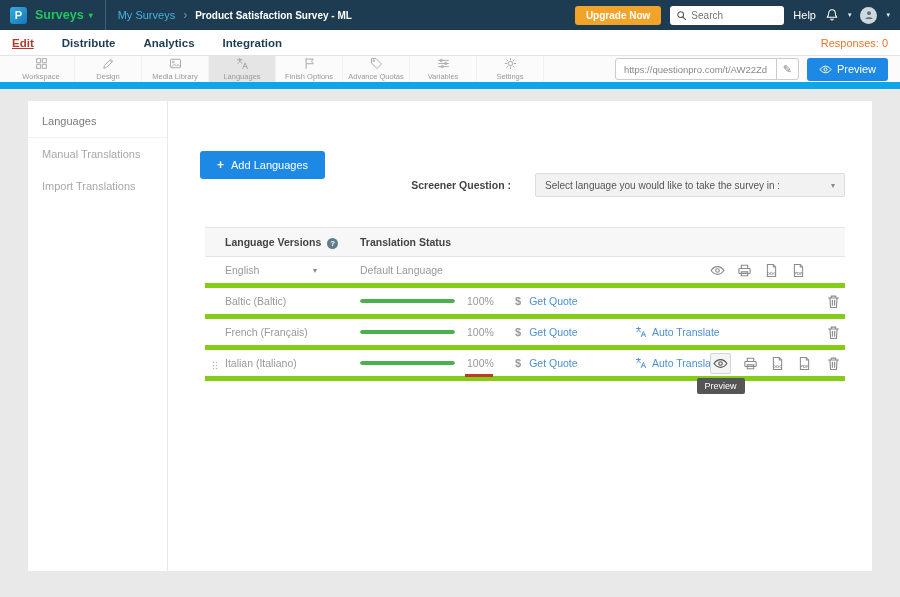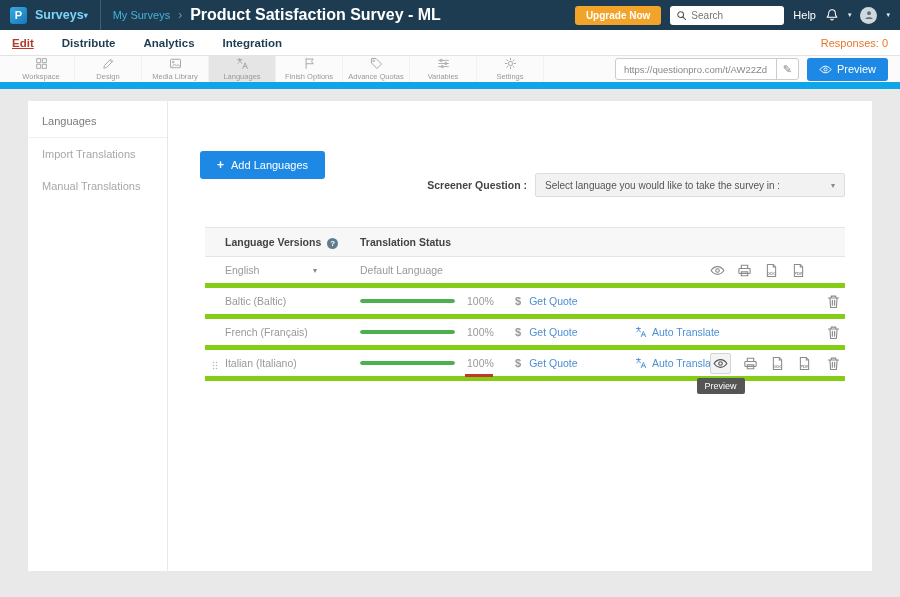--- a/index.html
+++ b/index.html
@@ -3,26 +3,26 @@
 <meta charset="utf-8">
 <style>
   * { box-sizing: border-box; margin: 0; padding: 0; }
   body { font-family: "Liberation Sans", sans-serif; background:#d8d8d8; }
   .screen { width:900px; height:597px; position:relative; background:#e9e9e9; overflow:hidden; }
 
   
   .topbar { height:30px; background:#1d3c52; display:flex; align-items:center; padding:0 10px; }
   .logo { width:17px; height:17px; border-radius:3px; background:linear-gradient(135deg,#38abe3,#1479b8);
           color:#fff; font-size:11px; font-weight:bold; display:flex; align-items:center; justify-content:center; margin-right:8px; cursor:pointer; }
-  .brand { color:#7dd3fc; font-size:12.5px; font-weight:bold; display:flex; align-items:center; cursor:pointer; }
+  .brand { color:#22c55e; font-size:12.5px; font-weight:bold; display:flex; align-items:center; gap:5px; cursor:pointer; }
   .brand .caret { font-size:8px; }
   .tb-divider { width:1px; height:30px; background:rgba(255,255,255,.18); margin:0 12px; }
   .crumb-parent { color:#45b1d8; font-size:11px; cursor:pointer; text-decoration:none; }
   .crumb-sep { color:#7d93a3; font-size:12px; margin:0 8px; }
-  .crumb-current { color:#fff; font-size:16px; font-weight:bold; }
+  .crumb-current { color:#fff; font-size:10px; font-weight:bold; }
   .tb-right { margin-left:auto; display:flex; align-items:center; gap:9px; }
   .upgrade { background:#f2a32a; color:#fff; font-size:10px; font-weight:bold; padding:4px 11px; border-radius:3px; border:none; cursor:pointer; font-family:inherit; }
   .search { background:#fff; border-radius:3px; height:19px; display:flex; align-items:center; padding:0 6px; width:114px; gap:4px; color:#555; }
   .search svg { width:11px; height:11px; flex-shrink:0; }
   .search input { border:0; outline:0; font-size:10px; width:100%; color:#333; font-family:inherit; }
   .help { color:#fff; font-size:11px; cursor:pointer; }
   .tb-ic { color:#fff; display:flex; cursor:pointer; }
   .tb-ic svg { width:14px; height:14px; }
   .tb-caret { color:#e8eef2; font-size:7px; cursor:pointer; }
   .avatar { width:17px; height:17px; border-radius:50%; background:#cfd8dd; color:#5b6f7c; display:flex; align-items:center; justify-content:center; cursor:pointer; }
@@ -50,21 +50,21 @@
   
   .content { display:flex; padding:12px 28px 27px; height:509px; }
   .sidebar { width:140px; background:#fff; border-right:1px solid #e8e8e8; flex-shrink:0; padding-top:4px; }
   .sitem { padding:10px 14px; font-size:11px; color:#a8a8a8; cursor:pointer; }
   .sitem.active { color:#7a7a7a; border-bottom:1px solid #f0f0f0; }
   .panel { flex:1; background:#fff; position:relative; }
 
   .panel-top { display:flex; justify-content:space-between; align-items:center; padding:32px 27px 0 32px; }
   .add-btn { background:#1e88e5; color:#fff; border:none; border-radius:3px; font-size:11px; padding:7px 17px; display:flex; align-items:center; gap:7px; cursor:pointer; font-family:inherit; }
   .add-btn .plus { font-size:12px; font-weight:bold; }
-  .screener { display:flex; align-items:center; gap:8px;margin-top:40px; }
+  .screener { display:flex; align-items:center; gap:24px;margin-top:40px; }
   .screener-label { font-size:10.5px; font-weight:bold; color:#444; }
   .screener-select { width:310px; height:24px; background:#f2f2f2; border:1px solid #ddd; border-radius:2px; display:flex; align-items:center; justify-content:space-between; padding:0 9px; font-size:10px; color:#555; cursor:pointer; }
   .screener-select .sel-caret { font-size:8px; color:#888; }
 
   
   .table { margin:30px 27px 0 37px; }
   .thead { background:#f7f7f7; border-top:1px solid #e5e5e5; border-bottom:1px solid #e5e5e5; height:30px; display:flex; align-items:center; font-size:10.5px; font-weight:bold; color:#444; }
   .trow { height:31px; display:flex; align-items:center; border-bottom:5px solid #84cc16; position:relative; font-size:10.5px; color:#999; }
   .c-name { width:155px; padding-left:20px; }
   .c-status { width:155px; display:flex; align-items:center; }
@@ -270,22 +270,22 @@
             <use href="#i-eye"></use>
           </svg>
         <span>Preview</span>
       </button>
     </div>
   </div>
 
   <div class="content">
     <aside class="sidebar">
       <div class="sitem active">Languages</div>
+      <div class="sitem">Manual Translations</div>
       <div class="sitem">Import Translations</div>
-      <div class="sitem">Manual Translations</div>
     </aside>
 
     <main class="panel">
       <div class="panel-top">
         <button class="add-btn">
           <span class="plus">+</span>
           <span>Add Languages</span>
         </button>
         <div class="screener">
           <span class="screener-label">Screener Question :</span>

